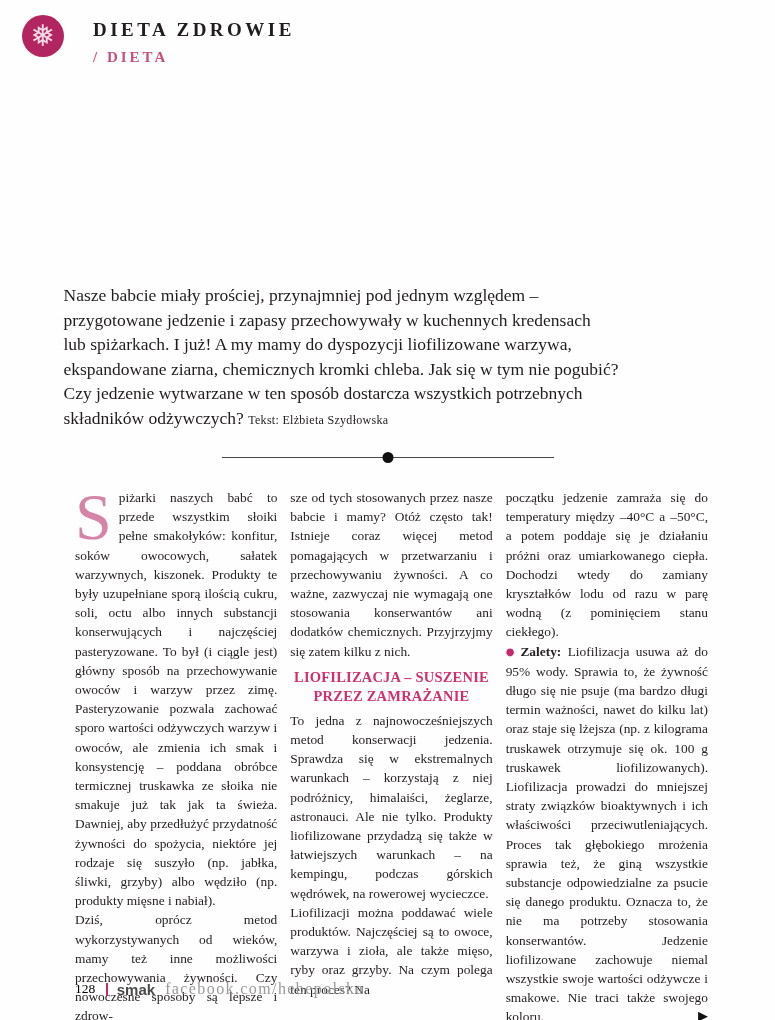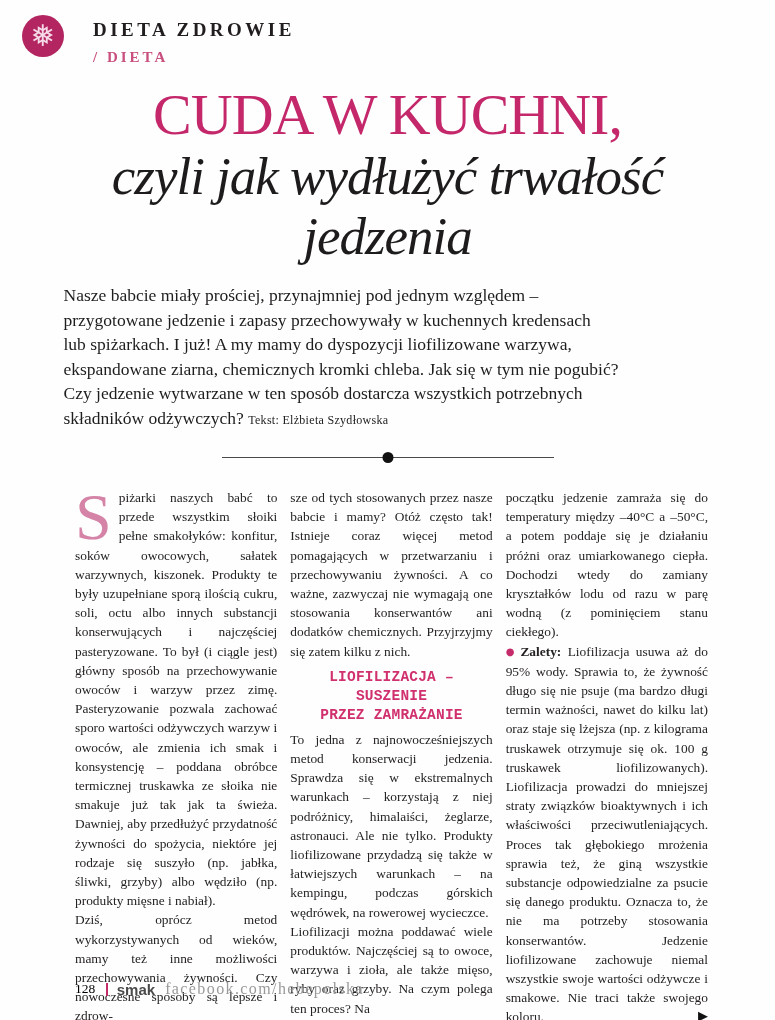--- a/index.html
+++ b/index.html
@@ -28,21 +28,21 @@
   
   .divider{position:absolute;top:457px;left:222px;width:332px;border-top:1.5px solid #4a4a4a;}
   .divider .dot{position:absolute;left:50%;top:-6px;transform:translateX(-50%);
                 width:11px;height:11px;border-radius:50%;background:#111;}
 
   
   .columns{position:absolute;top:488px;left:75px;width:633px;display:flex;gap:13px;}
   .col{flex:1 1 0;font-size:13.4px;line-height:19.2px;text-align:justify;}
   .col p{margin:0;}
   .dropcap{float:left;font-size:66px;line-height:51px;padding:3px 7px 0 0;color:#d584a8;}
-  .colhead{margin:7px 0 5px;font-family:Liberation Mono, monospace;font-weight:bold;
+  .colhead{margin:7px 0 5px;font-family:Liberation Serif, serif;font-weight:bold;
            font-size:14.5px;line-height:19px;color:#d0306e;text-align:center;letter-spacing:0.2px;}
   .colhead span{display:block;}
   .bullet{color:#c52a6a;font-size:10px;margin-right:3px;position:relative;top:-1px;font-family:"DejaVu Sans",sans-serif;}
   .blabel{font-weight:bold;}
   .p-last{position:relative;}
   .cont{position:absolute;right:0;bottom:1px;font-size:13px;color:#111;font-family:"DejaVu Sans",sans-serif;}
 
   
   .footer{position:absolute;left:75px;bottom:22px;display:flex;align-items:center;}
   .f-num{font-size:13.5px;color:#000000;}
@@ -58,25 +58,20 @@
   <header class="brand">
     <div class="brand-icon">
       <span class="snow">❅</span>
     </div>
     <div class="brand-text">
       <div class="brand-section">DIETA ZDROWIE</div>
       <div class="brand-sub">/ DIETA</div>
     </div>
   </header>
 
-  <div class="title">
-    <div class="title-main">CUDA W KUCHNI,</div>
-    <div class="title-sub">czyli jak wydłużyć trwałość</div>
-    <div class="title-sub">jedzenia</div>
-  </div>
 
   <div class="lead">
     <div>Nasze babcie miały prościej, przynajmniej pod jednym względem –</div>
     <div>przygotowane jedzenie i zapasy przechowywały w kuchennych kredensach</div>
     <div>lub spiżarkach. I już! A my mamy do dyspozycji liofilizowane warzywa,</div>
     <div>ekspandowane ziarna, chemicznych kromki chleba. Jak się w tym nie pogubić?</div>
     <div>Czy jedzenie wytwarzane w ten sposób dostarcza wszystkich potrzebnych</div>
     <div>
       <span>składników odżywczych?</span>
       <span class="byline">Tekst: Elżbieta Szydłowska</span>

